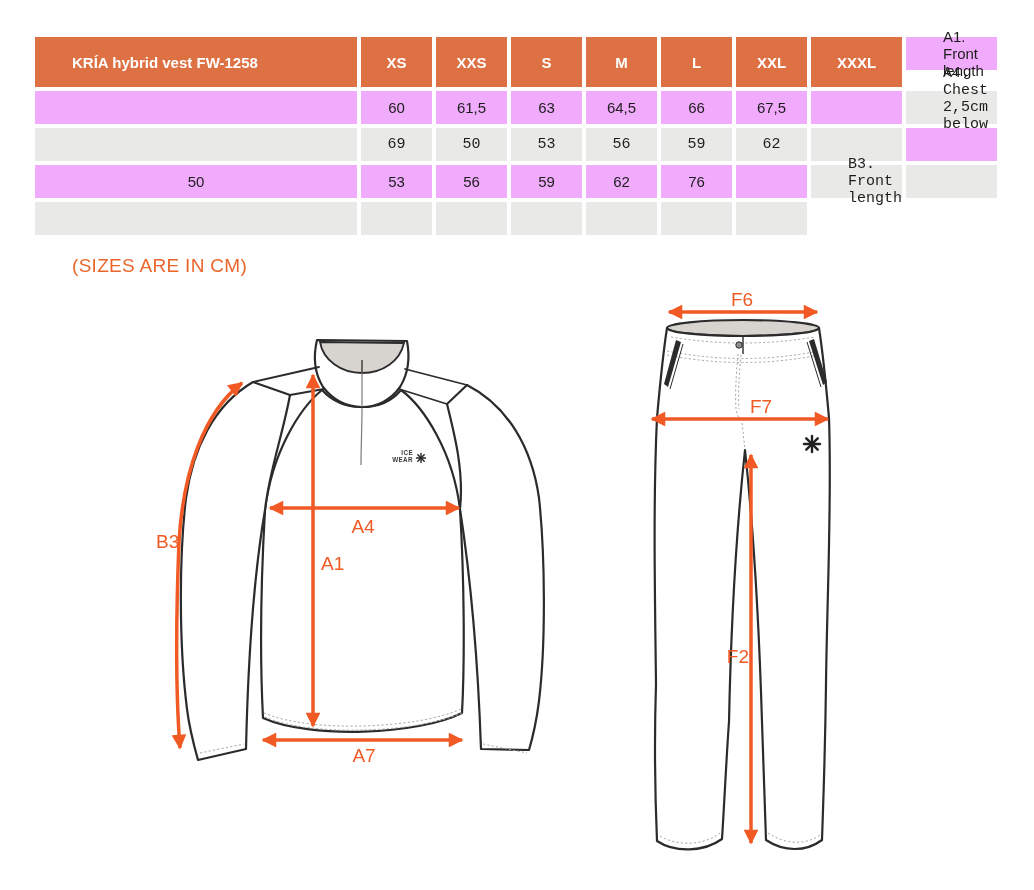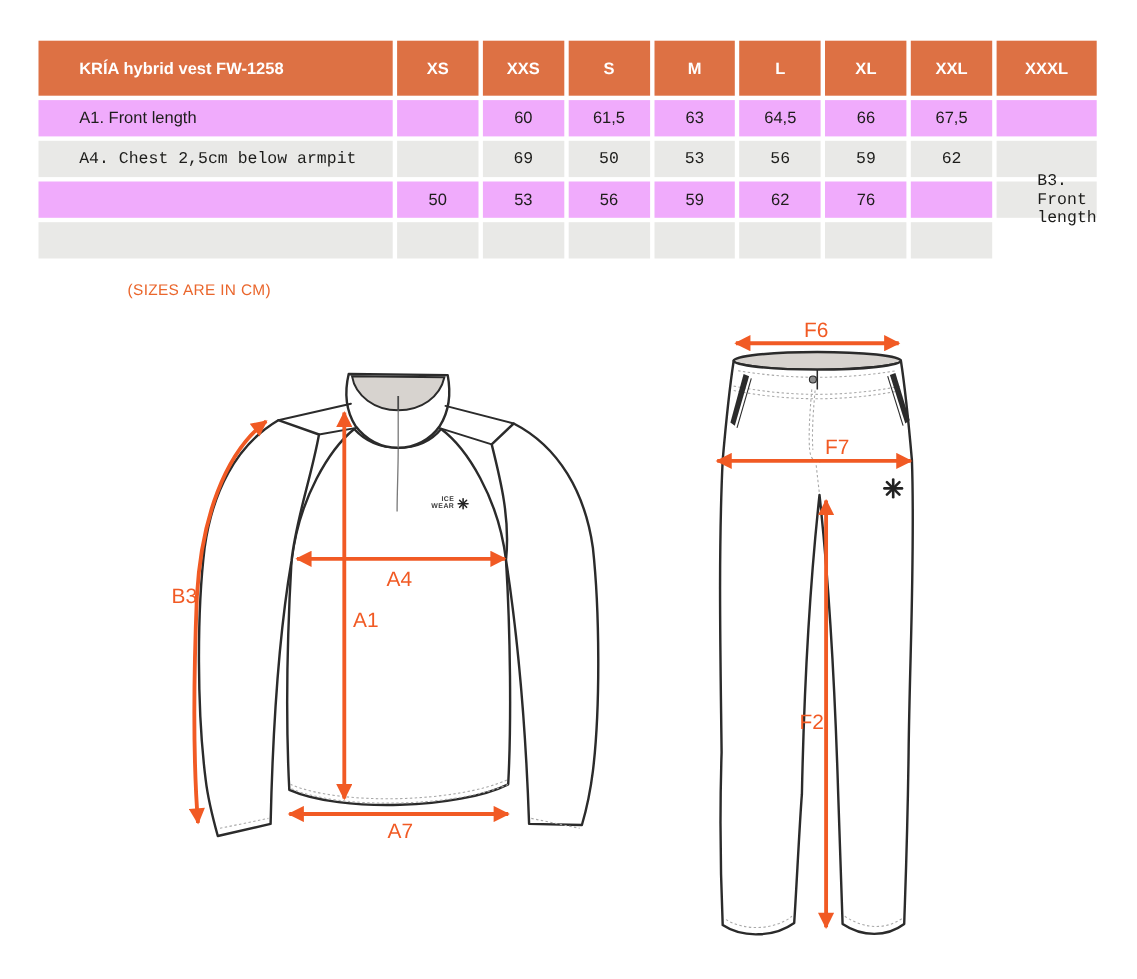--- a/index.html
+++ b/index.html
@@ -18,21 +18,21 @@
   }
   .cell{ display:flex; align-items:center; justify-content:center; font-size:15px; color:#1d1d1b; }
   .cell.head{ background:#dd7144; color:#ffffff; font-weight:bold; height:50px; }
   .cell.title-cell{ justify-content:flex-start; padding-left:37px; font-size:15px; }
   .cell.row-label{ justify-content:flex-start; padding-left:37px; }
   .cell.r-dark{ background:#f0abfc; height:33px; }
   .cell.r-light{ background:#e9e9e7; height:33px;font-family:Liberation Mono, monospace; }
 
   .units-note{
     position:absolute; left:72px; top:243px;
-    color:#ea662c; font-size:14px; letter-spacing:.3px;margin-left:44px;
+    color:#ea662c; font-size:19px; letter-spacing:.3px;
   }
 
   
   .shirt-wrap{ position:absolute; left:150px; top:300px; width:420px; height:480px; }
   .pants-wrap{ position:absolute; left:620px; top:280px; width:240px; height:580px; }
 
   svg text.meas{
     fill:#f15a24; font-size:19px; font-family:"Liberation Sans", sans-serif;
   }
   svg text.logo-txt{
@@ -52,21 +52,20 @@
 <div class="page">
 
   <div class="size-table">
 
     <div class="cell head title-cell">KRÍA hybrid vest FW-1258</div>
     <div class="cell head">XS</div>
     <div class="cell head">XXS</div>
     <div class="cell head">S</div>
     <div class="cell head">M</div>
     <div class="cell head">L</div>
-    <div class="cell head">XL</div>
     <div class="cell head">XXL</div>
     <div class="cell head">XXXL</div>
 
     <div class="cell r-dark row-label">A1. Front length</div>
     <div class="cell r-dark"></div>
     <div class="cell r-dark">60</div>
     <div class="cell r-dark">61,5</div>
     <div class="cell r-dark">63</div>
     <div class="cell r-dark">64,5</div>
     <div class="cell r-dark">66</div>

